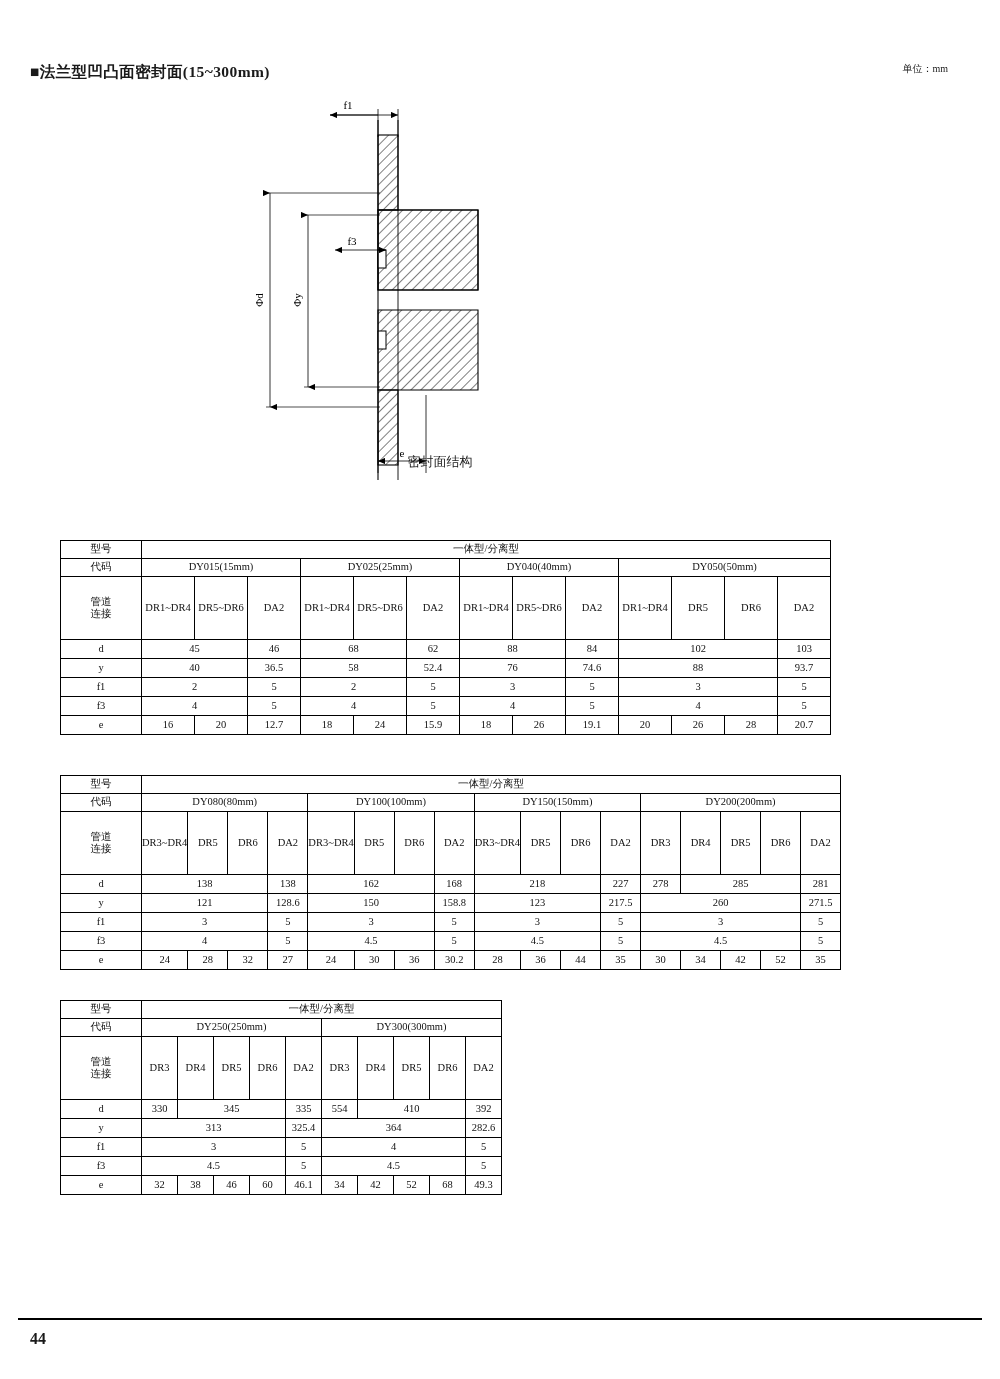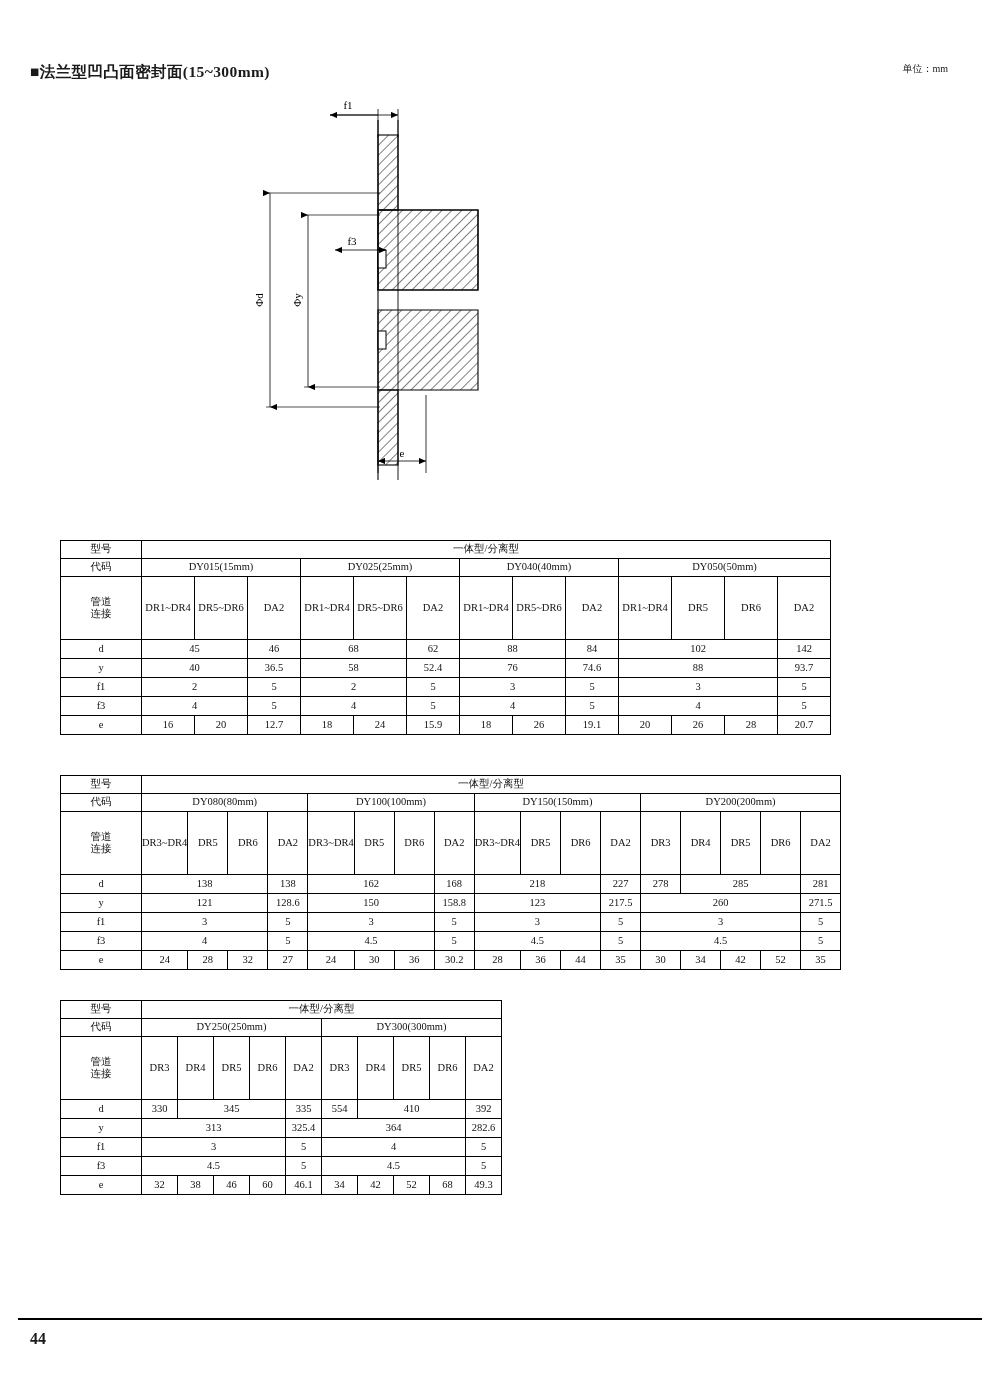--- a/index.html
+++ b/index.html
@@ -179,20 +179,21 @@
       <line x1="74" y1="120" x2="150" y2="120" stroke="#000" stroke-width="0.7"></line>
       <line x1="74" y1="292" x2="150" y2="292" stroke="#000" stroke-width="0.7"></line>
       <text x="71" y="205" font-family="'Liberation Serif', serif" font-size="11" text-anchor="middle" transform="rotate(-90 71 205)">Φy</text>
 
       <line x1="148" y1="335" x2="148" y2="378" stroke="#000" stroke-width="0.8"></line>
       <line x1="196" y1="300" x2="196" y2="378" stroke="#000" stroke-width="0.8"></line>
       <line x1="148" y1="366" x2="196" y2="366" stroke="#000" stroke-width="0.8" marker-start="url(#arrL)" marker-end="url(#arrR)"></line>
       <text x="172" y="362" font-family="'Liberation Serif', serif" font-size="11" text-anchor="middle">e</text>
     </svg>
   </div>
+  <div class="fig-caption">密封面结构</div>
 
   <div class="tbl-wrap t1">
     <table class="spec">
         <tbody id="tb1">
           <tr>
             <td class="hdr-left band" style="width:80px">型号</td>
             <td class="band" colspan="13">一体型/分离型</td>
           </tr>
           <tr>
             <td class="hdr-left band">代码</td>
@@ -219,21 +220,21 @@
           </tr>
           <tr>
             <td class="row-lbl">d</td>
             <td colspan="2">45</td>
             <td colspan="1">46</td>
             <td colspan="2">68</td>
             <td colspan="1">62</td>
             <td colspan="2">88</td>
             <td colspan="1">84</td>
             <td colspan="3">102</td>
-            <td colspan="1">142</td>
+            <td colspan="1">103</td>
           </tr>
           <tr>
             <td class="row-lbl">y</td>
             <td colspan="2">40</td>
             <td colspan="1">36.5</td>
             <td colspan="2">58</td>
             <td colspan="1">52.4</td>
             <td colspan="2">76</td>
             <td colspan="1">74.6</td>
             <td colspan="3">88</td>

